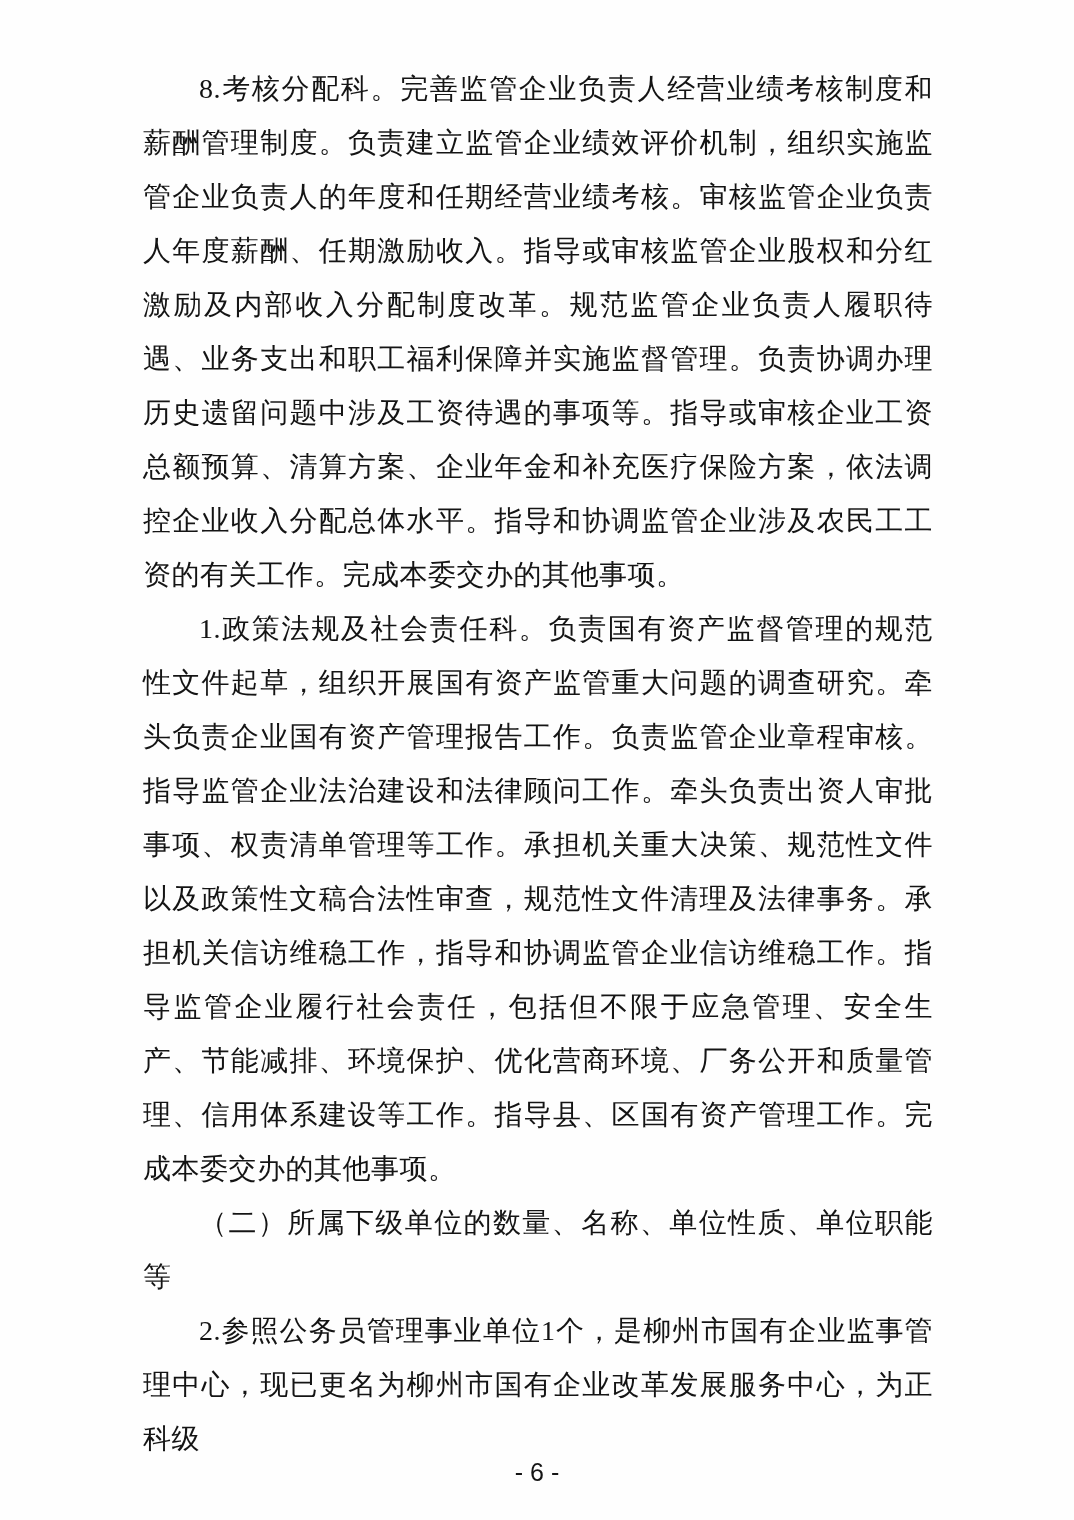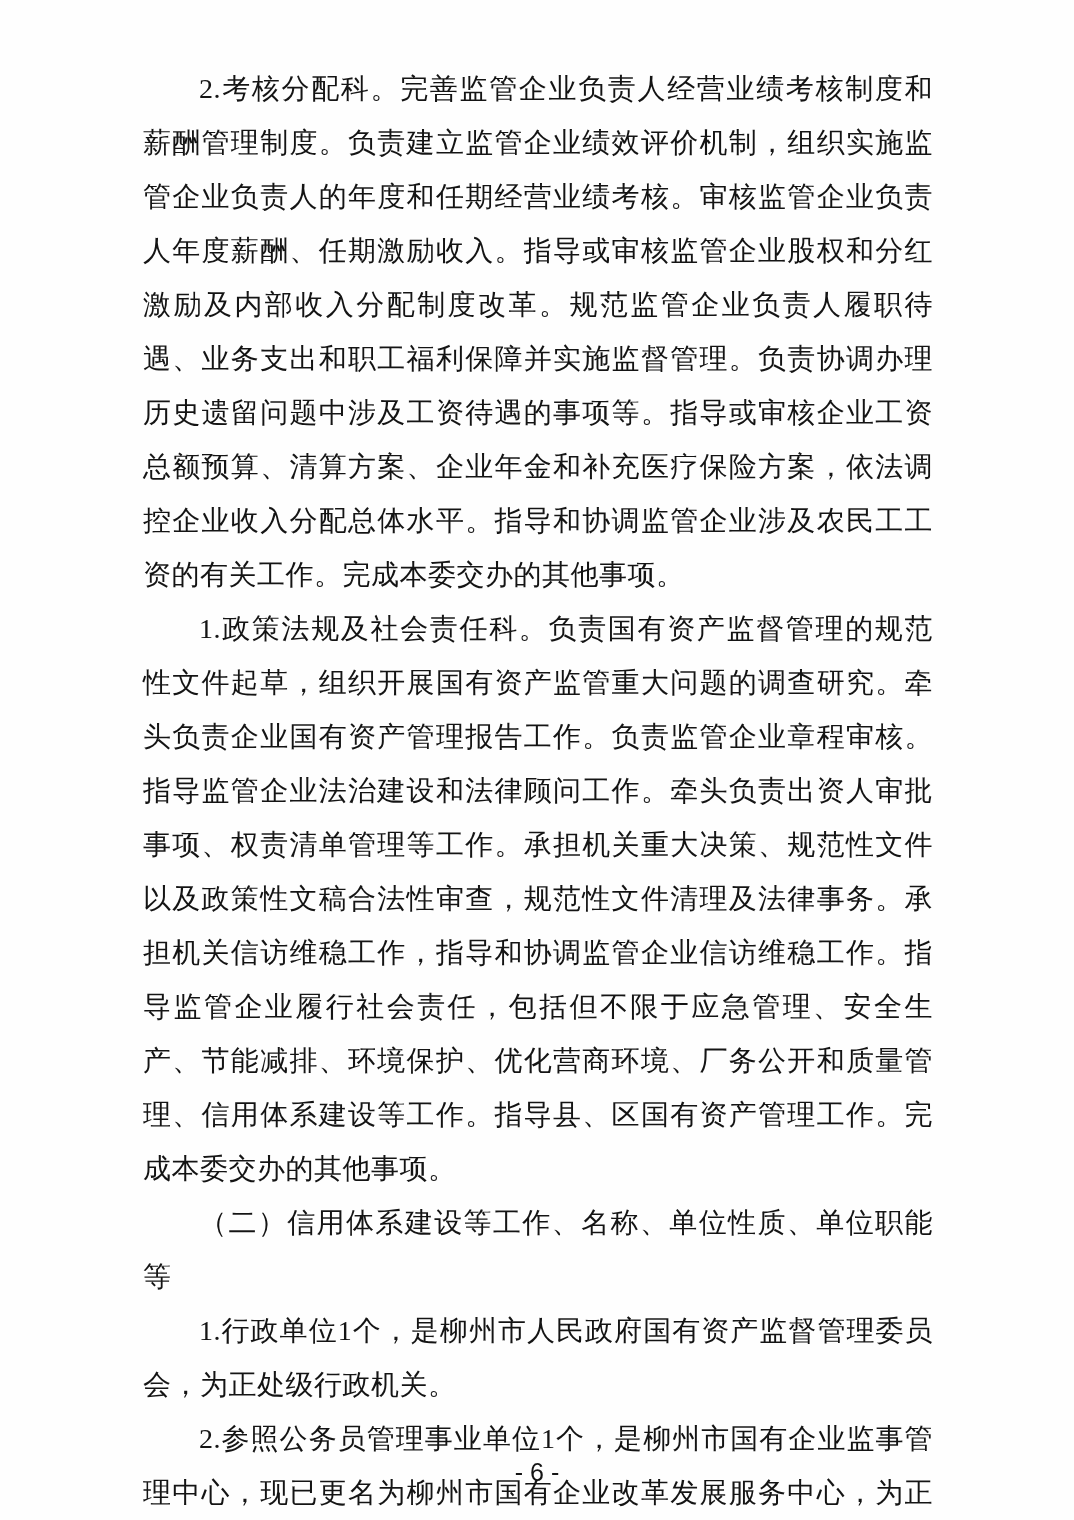--- a/index.html
+++ b/index.html
@@ -42,20 +42,19 @@
     font-family: "Liberation Sans", "DejaVu Sans", sans-serif;
     font-size: 25px;
     color: #141414;
   }
 </style>
 </head>
 <body>
 
 <div class="page">
   <div class="content">
-    <p>2.考核分配科。完善监管企业负责人经营业绩考核制度和薪酬管理制度。负责建立监管企业绩效评价机制，组织实施监管企业负责人的年度和任期经营业绩考核。审核监管企业负责人年度薪酬、任期激励收入。指导或审核监管企业股权和分红激励及内部收入分配制度改革。规范监管企业负责人履职待遇、业务支出和职工福利保障并实施监督管理。负责协调办理历史遗留问题中涉及工资待遇的事项等。指导或审核企业工资总额预算、清算方案、企业年金和补充医疗保险方案，依法调控企业收入分配总体水平。指导和协调监管企业涉及农民工工资的有关工作。完成本委交办的其他事项。</p>
+    <p>8.考核分配科。完善监管企业负责人经营业绩考核制度和薪酬管理制度。负责建立监管企业绩效评价机制，组织实施监管企业负责人的年度和任期经营业绩考核。审核监管企业负责人年度薪酬、任期激励收入。指导或审核监管企业股权和分红激励及内部收入分配制度改革。规范监管企业负责人履职待遇、业务支出和职工福利保障并实施监督管理。负责协调办理历史遗留问题中涉及工资待遇的事项等。指导或审核企业工资总额预算、清算方案、企业年金和补充医疗保险方案，依法调控企业收入分配总体水平。指导和协调监管企业涉及农民工工资的有关工作。完成本委交办的其他事项。</p>
     <p>1.政策法规及社会责任科。负责国有资产监督管理的规范性文件起草，组织开展国有资产监管重大问题的调查研究。牵头负责企业国有资产管理报告工作。负责监管企业章程审核。指导监管企业法治建设和法律顾问工作。牵头负责出资人审批事项、权责清单管理等工作。承担机关重大决策、规范性文件以及政策性文稿合法性审查，规范性文件清理及法律事务。承担机关信访维稳工作，指导和协调监管企业信访维稳工作。指导监管企业履行社会责任，包括但不限于应急管理、安全生产、节能减排、环境保护、优化营商环境、厂务公开和质量管理、信用体系建设等工作。指导县、区国有资产管理工作。完成本委交办的其他事项。</p>
-    <p>（二）信用体系建设等工作、名称、单位性质、单位职能等</p>
-    <p>1.行政单位1个，是柳州市人民政府国有资产监督管理委员会，为正处级行政机关。</p>
+    <p>（二）所属下级单位的数量、名称、单位性质、单位职能等</p>
     <p>2.参照公务员管理事业单位1个，是柳州市国有企业监事管理中心，现已更名为柳州市国有企业改革发展服务中心，为正科级</p>
   </div>
   <div class="footer">- 6 -</div>
 </div>
 
 </body></html>

